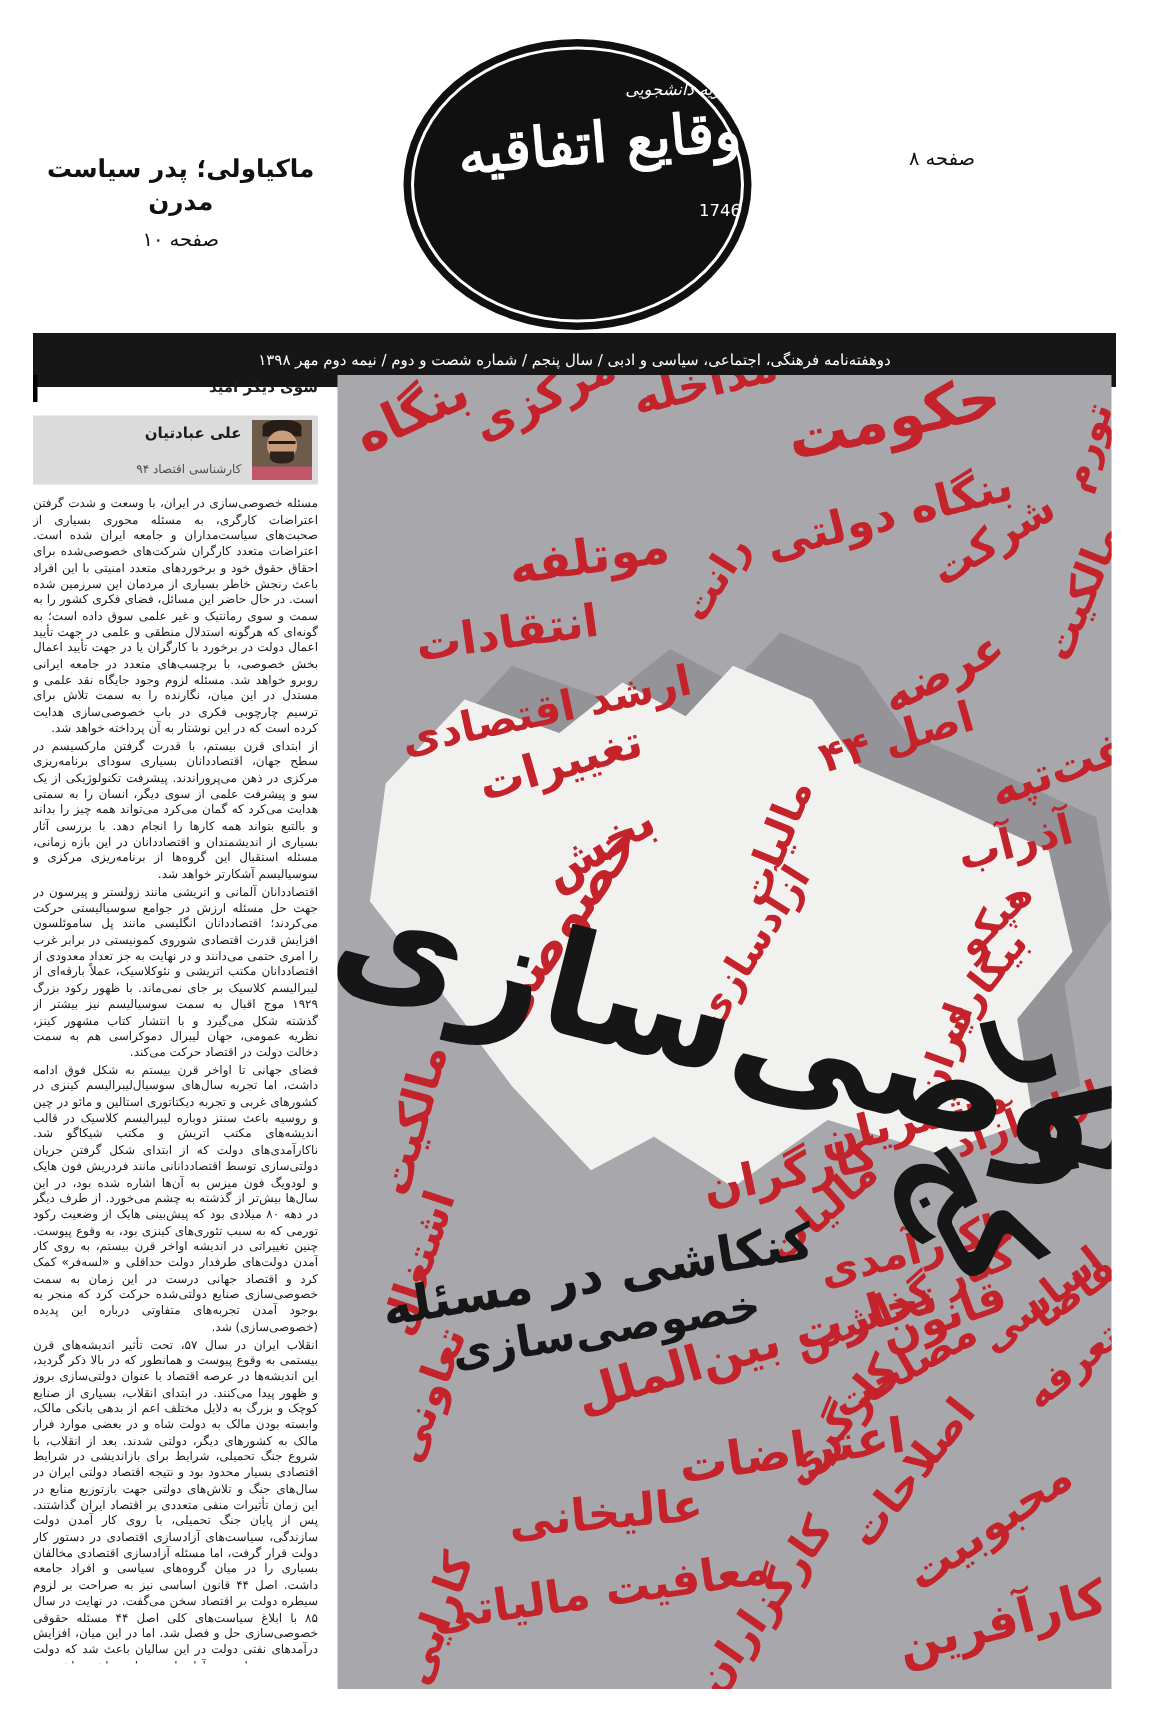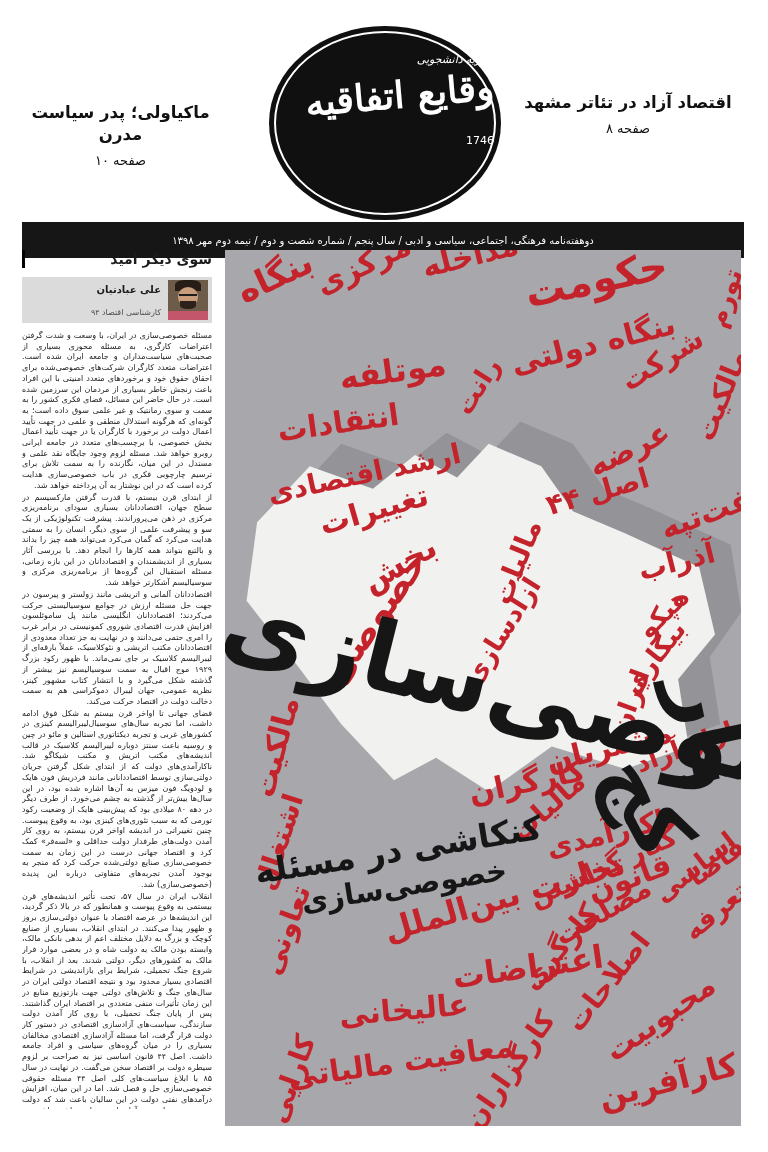--- a/index.html
+++ b/index.html
@@ -18,21 +18,21 @@
   .headline .p{font-size:13px;margin-top:7px;}
   .headline-right{right:30px;top:92px;width:220px;}
   .headline-left{left:18px;top:102px;width:205px;}
 
   
   .info-bar{position:absolute;left:22px;top:222px;width:722px;height:36px;background:#161616;color:#fff;
     display:flex;align-items:center;justify-content:center;font-size:10px;direction:rtl;}
 
   
   .column{position:absolute;left:22px;top:250px;width:190px;height:892px;direction:rtl;color:#1c1c1c;}
-  .article-title{font-size:14px;font-weight:bold;border-left:3px solid #000;padding-left:6px;line-height:18px;text-align:right;direction:rtl;}
+  .article-title{font-size:10px;font-weight:bold;border-left:3px solid #000;padding-left:6px;line-height:18px;text-align:right;direction:rtl;}
   .author-card{margin-top:9px;background:#dbdbdb;height:46px;display:flex;direction:rtl;align-items:center;padding:3px 4px;box-sizing:border-box;}
   .photo{width:40px;height:40px;position:relative;overflow:hidden;background:#6e5c4b;flex:0 0 auto;}
   .photo .hair{position:absolute;top:0;left:7px;width:26px;height:11px;background:#261d17;border-radius:40% 40% 0 0;}
   .photo .face{position:absolute;top:7px;left:10px;width:20px;height:19px;background:#c89d7c;border-radius:50% 50% 46% 46%;}
   .photo .glasses{position:absolute;top:14px;left:11px;width:18px;height:4px;border-top:2px solid #1d1d1d;}
   .photo .beard{position:absolute;top:21px;left:12px;width:16px;height:8px;background:#2c221b;border-radius:0 0 45% 45%;}
   .photo .shirt{position:absolute;bottom:0;left:0;width:40px;height:9px;background:#c4566c;}
   .author-meta{margin-right:7px;flex:1;}
   .author-name{font-size:10px;font-weight:bold;}
   .author-role{font-size:8px;color:#4e4e4e;margin-top:13px;}
@@ -54,21 +54,20 @@
 
   <div class="top">
     <div class="logo-oval">
       <div class="logo-inner">
         <div class="logo-tagline">نشریه دانشجویی</div>
         <div class="logo-title">وقایع اتفاقیه</div>
         <div class="logo-year">1746</div>
       </div>
     </div>
     <div class="headline headline-right">
-      <div class="t">اقتصاد آزاد در تئاتر مشهد</div>
       <div class="p">صفحه ۸</div>
     </div>
     <div class="headline headline-left">
       <div class="t">ماکیاولی؛ پدر سیاست مدرن</div>
       <div class="p">صفحه ۱۰</div>
     </div>
   </div>
 
   <div class="info-bar">دوهفته‌نامه فرهنگی، اجتماعی، سیاسی و ادبی / سال پنجم / شماره شصت و دوم / نیمه دوم مهر ۱۳۹۸</div>
 

